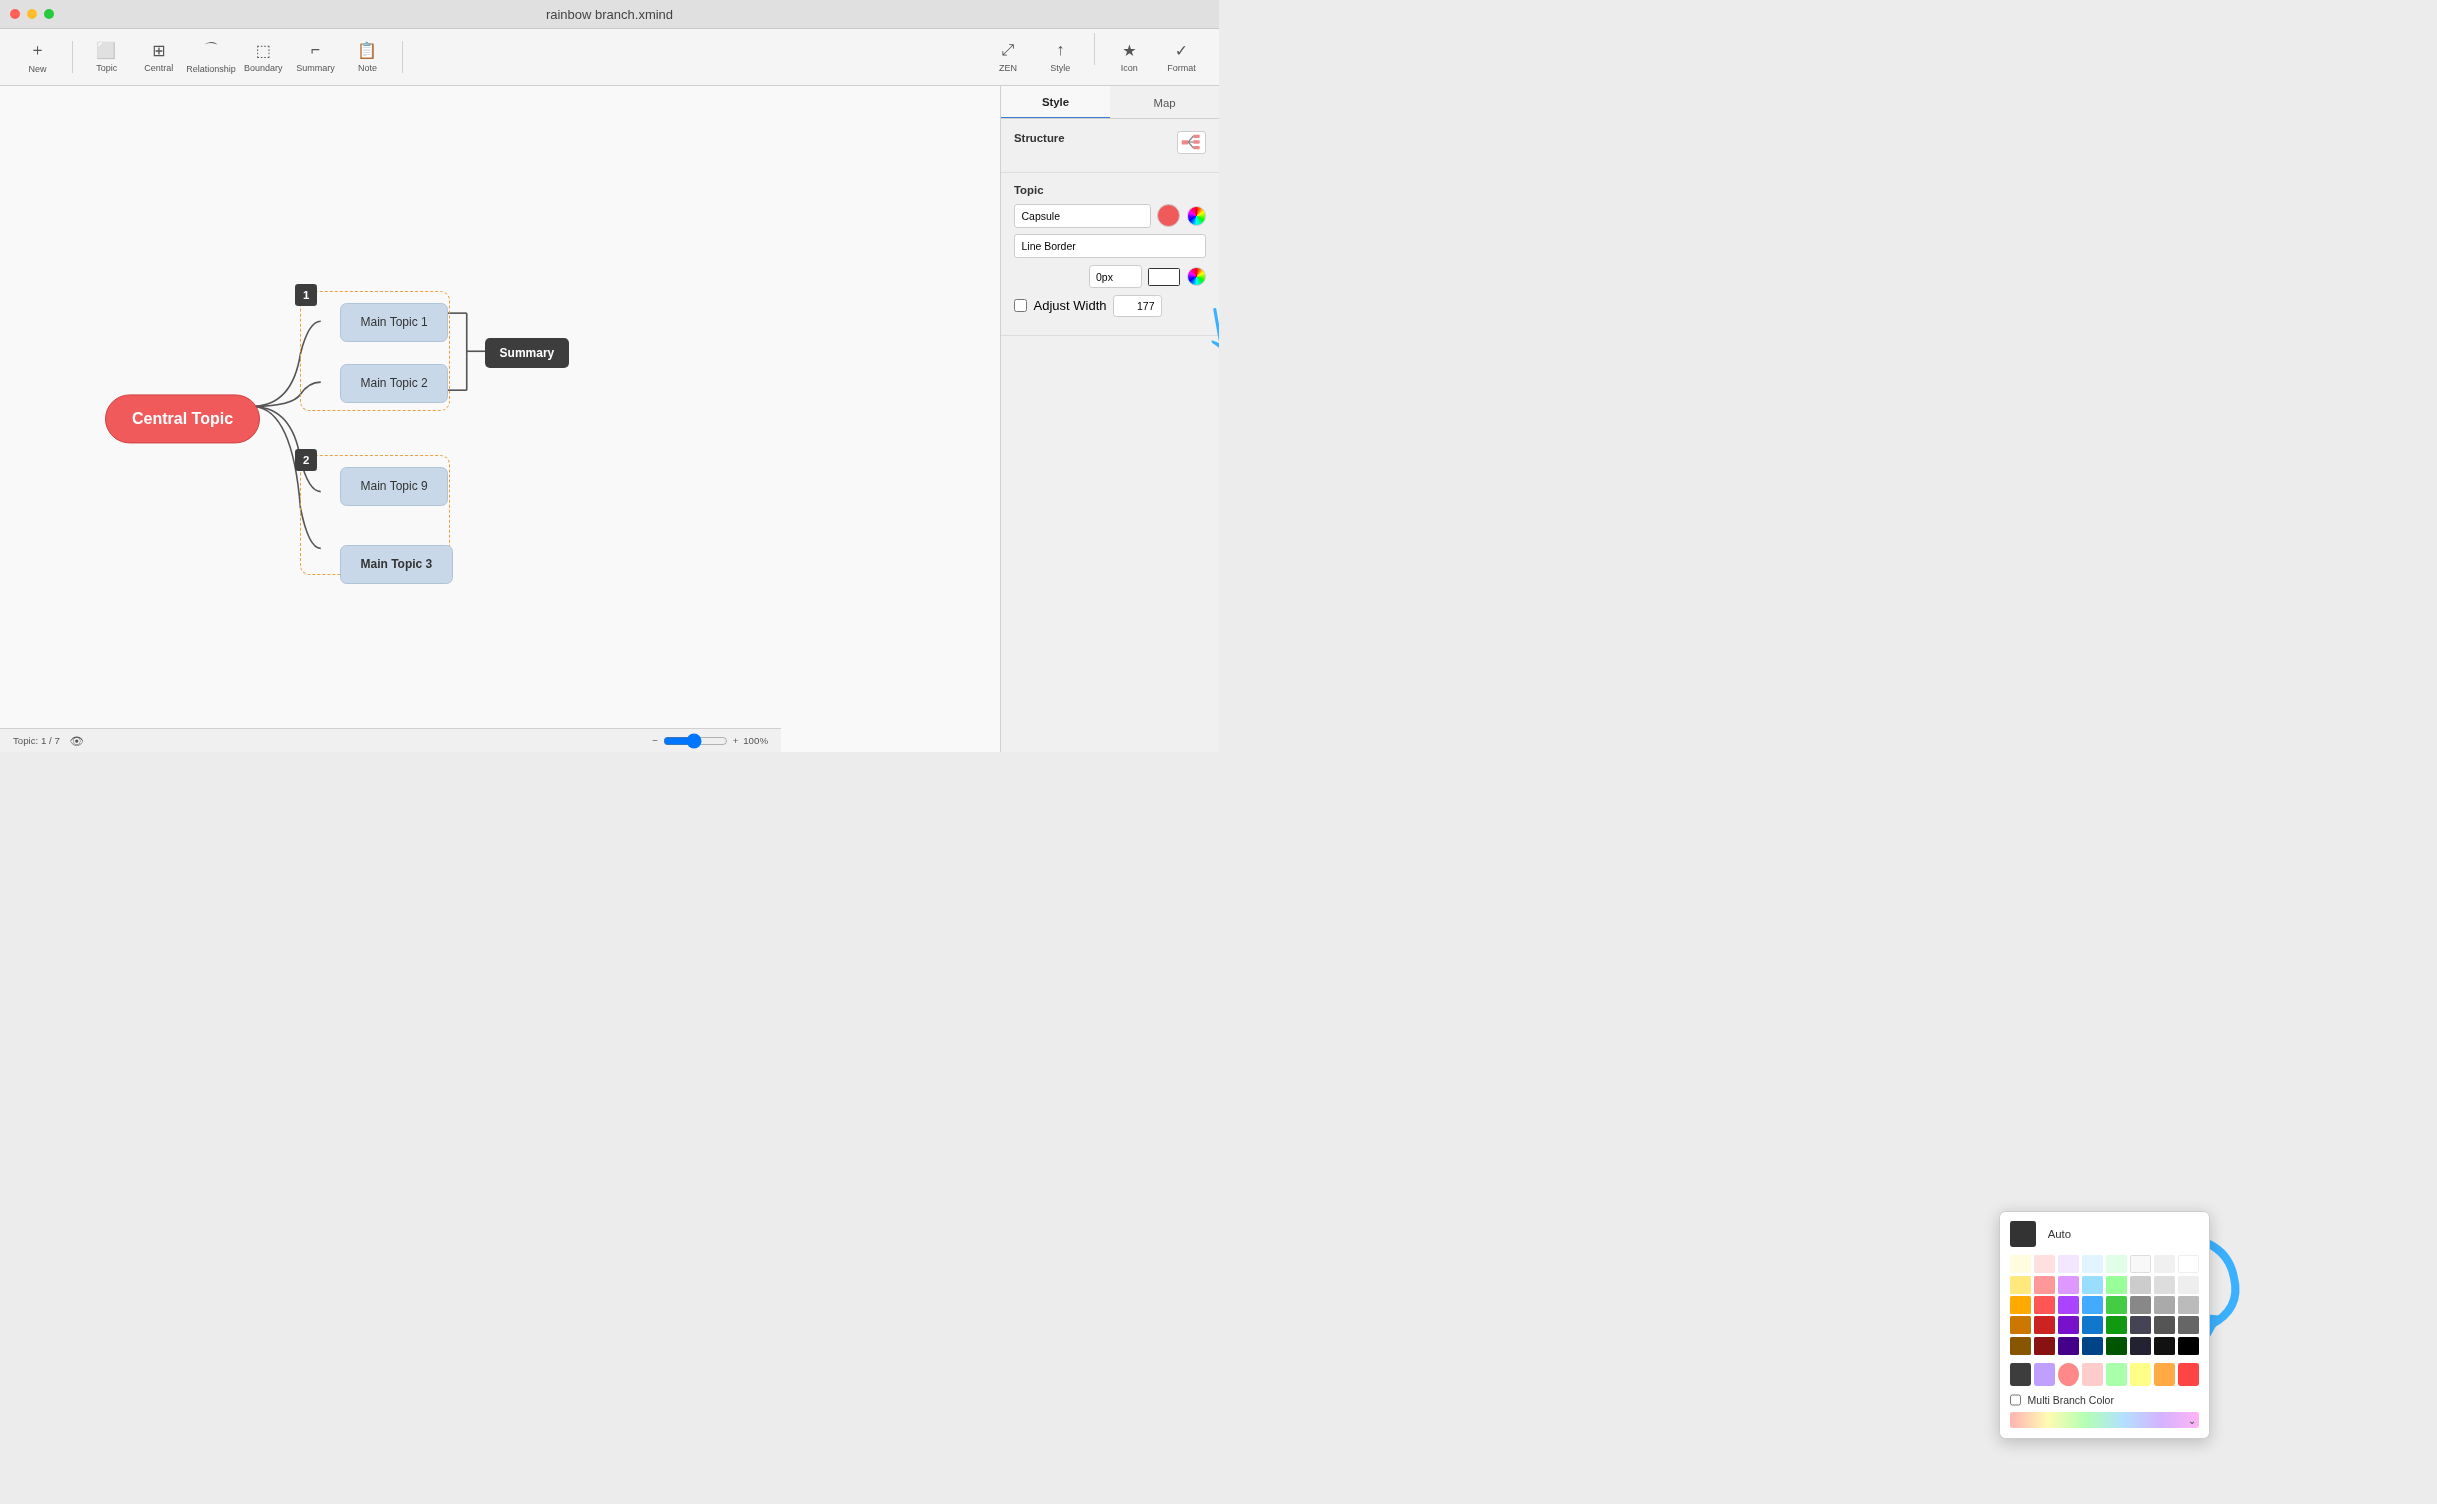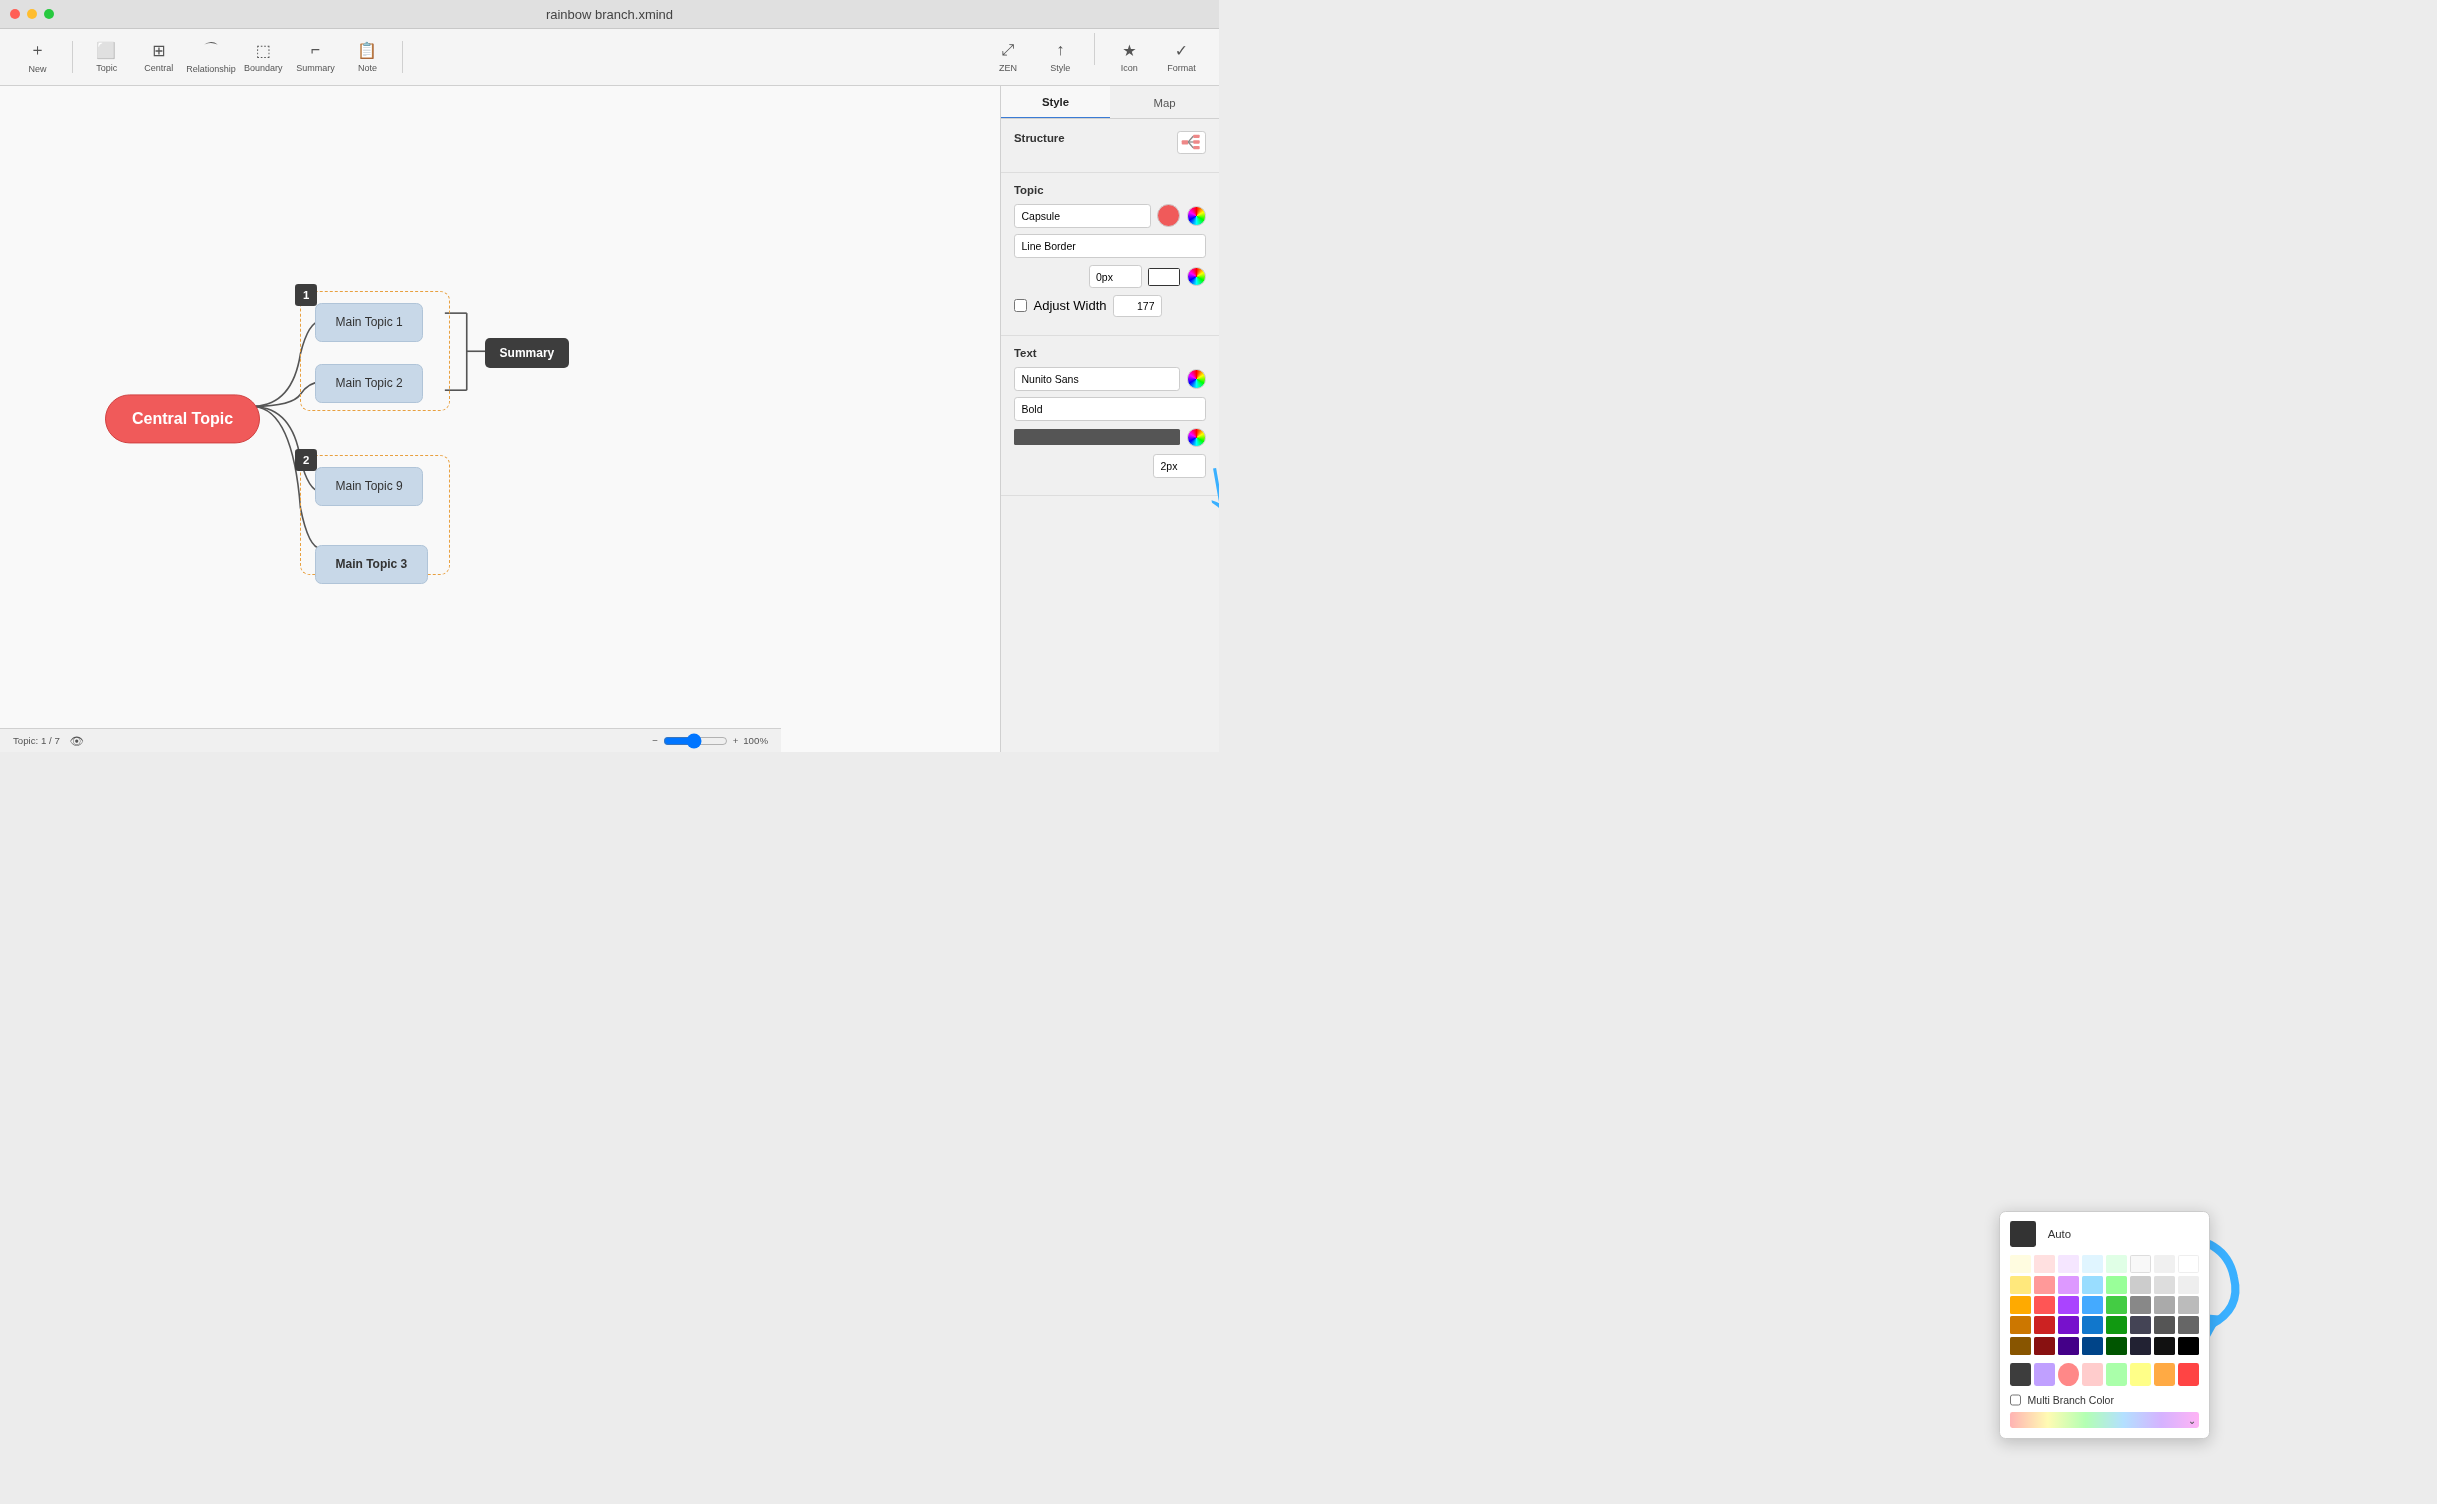--- a/index.html
+++ b/index.html
@@ -110,20 +110,21 @@
 
     .topic-node {
       position: absolute;
       background: #c8d8e8;
       border-radius: 6.5px;
       padding: 11.4px 19.5px;
       font-size: 12px;
       color: #333;
       white-space: nowrap;
       border: 0.8px solid #b0c4d8;
+      margin-left: 25px;
     }
 
     .summary-node {
       position: absolute;
       background: #3d3d3d;
       color: white;
       border-radius: 4.9px;
       padding: 8px 14.6px;
       font-size: 12px;
       font-weight: 600;
@@ -493,43 +494,20 @@
         <div style="width:32px; height:18px; background:white; border:1.6px solid #333; border-radius:1.6px;"></div>
         <div class="color-circle rainbow" style="width:19.5px;height:19.5px;"></div>
       </div>
       <div class="panel-checkbox-row">
         <input type="checkbox" style="">
         <span>Adjust Width</span>
         <input type="text" class="panel-input" value="177" style="">
       </div>
     </div>
 
-    <div class="panel-section">
-      <div class="panel-section-title">Text</div>
-      <div class="panel-row">
-        <select class="panel-select">
-          <option>Nunito Sans</option>
-        </select>
-        <div class="color-circle rainbow" style="width:19.5px;height:19.5px;"></div>
-      </div>
-      <div class="panel-row">
-        <select class="panel-select">
-          <option>Bold</option>
-        </select>
-      </div>
-      <div class="panel-row" style="margin-top:3.2px;">
-        <div style="flex:1; height:16px; background: #555; border-radius:1.6px;"></div>
-        <div class="color-circle rainbow" style="width:19.5px;height:19.5px;"></div>
-      </div>
-      <div class="panel-row">
-        <select class="panel-select" style="width:53px; flex:none; margin-left:auto;">
-          <option>2px</option>
-        </select>
-      </div>
-    </div>
 
     <div style="position:relative; height:32px;">
       <div style="position:absolute; right:-16px; top:-49px; font-size:73px; color:#3ab0ff; line-height:1; pointer-events:none; transform:rotate(-10deg);">↓</div>
     </div>
   </div>
 </div>
 
 <div id="color-picker-popup">
   <div class="cp-auto-row">
     <div class="cp-auto-swatch"></div>

